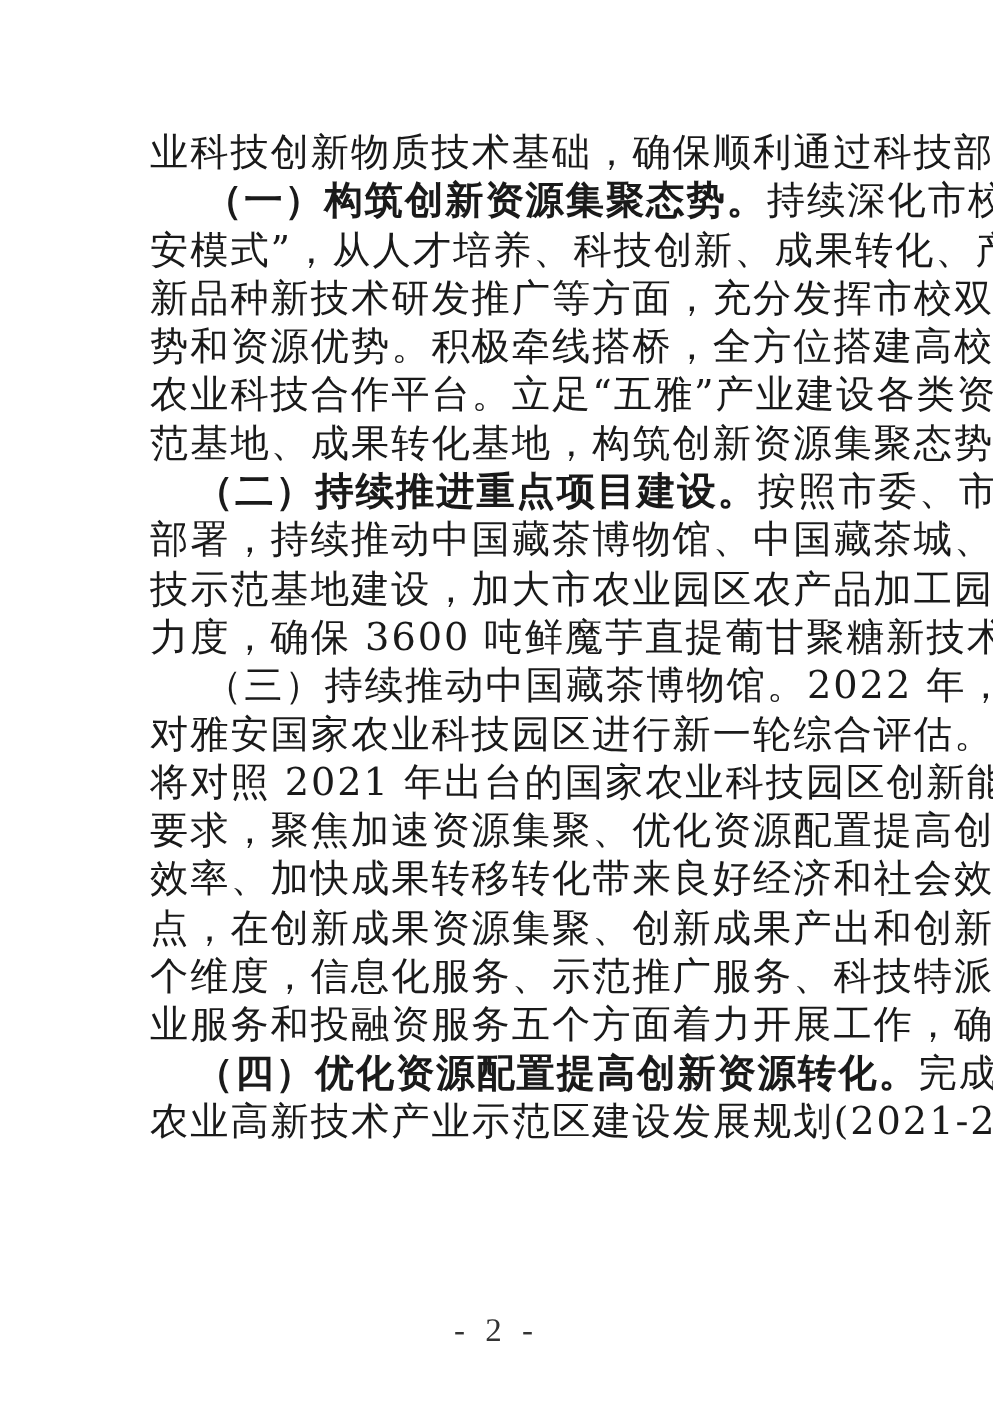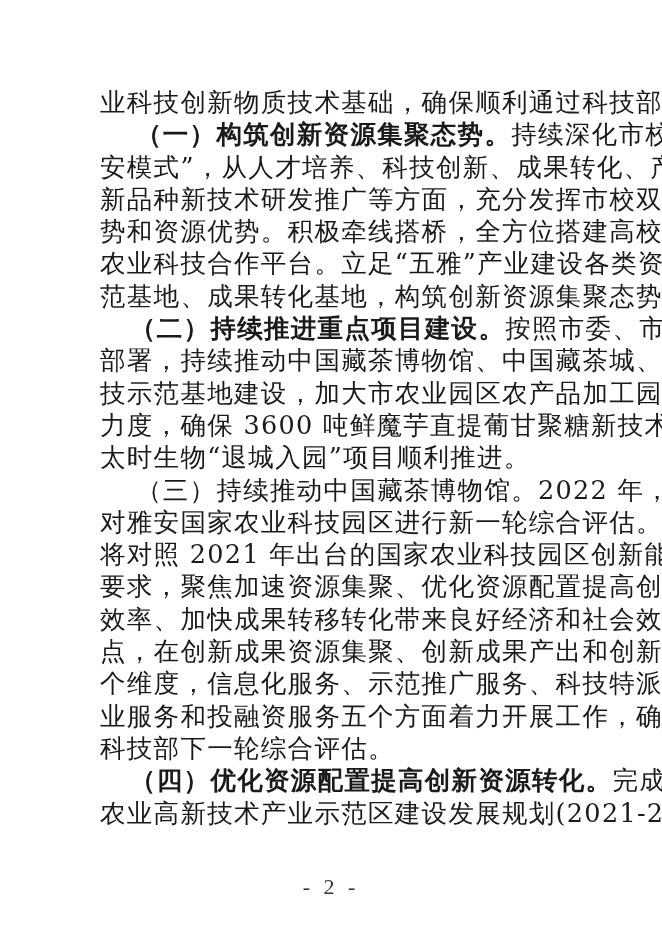--- a/index.html
+++ b/index.html
@@ -28,30 +28,28 @@
     <div class="line justify">安模式”，从人才培养、科技创新、成果转化、产业发展、</div>
     <div class="line justify">新品种新技术研发推广等方面，充分发挥市校双方的科技优</div>
     <div class="line justify">势和资源优势。积极牵线搭桥，全方位搭建高校与园区企业</div>
     <div class="line justify">农业科技合作平台。立足“五雅”产业建设各类资源圃、示</div>
     <div class="line">范基地、成果转化基地，构筑创新资源集聚态势。</div>
 
     <div class="line justify indent2"><span class="lead">（二）</span><span class="lead">持续推进重点项目建设。</span><span>按照市委、市政府工作</span></div>
     <div class="line justify">部署，持续推动中国藏茶博物馆、中国藏茶城、凤鸣农业科</div>
     <div class="line justify">技示范基地建设，加大市农业园区农产品加工园区招商引资</div>
     <div class="line justify">力度，确保 3600 吨鲜魔芋直提葡甘聚糖新技术产业化项目、</div>
-    <div class="line">太时生物“退城入园”项目顺利推进。</div>
 
     <div class="line justify indent"><span>（三）</span><span>持续推动中国藏茶博物馆。</span><span>2022 年，科技部将</span></div>
     <div class="line justify">对雅安国家农业科技园区进行新一轮综合评估。市农业园区</div>
     <div class="line justify">将对照 2021 年出台的国家农业科技园区创新能力监测指标</div>
     <div class="line justify">要求，聚焦加速资源集聚、优化资源配置提高创新资源转化</div>
     <div class="line justify">效率、加快成果转移转化带来良好经济和社会效益三个重</div>
     <div class="line justify">点，在创新成果资源集聚、创新成果产出和创新综合绩效三</div>
     <div class="line justify">个维度，信息化服务、示范推广服务、科技特派员、创新创</div>
     <div class="line justify">业服务和投融资服务五个方面着力开展工作，确保顺利通过</div>
-    <div class="line">科技部下一轮综合评估。</div>
 
     <div class="line justify indent2"><span class="lead">（四）</span><span class="lead">优化资源配置提高创新资源转化。</span><span>完成《雅安</span></div>
     <div class="line justify">农业高新技术产业示范区建设发展规划(2021-2025 年)》《雅</div>
   </div>
 
   <div class="page-number">- 2 -</div>
 </div>
 
 </body></html>

